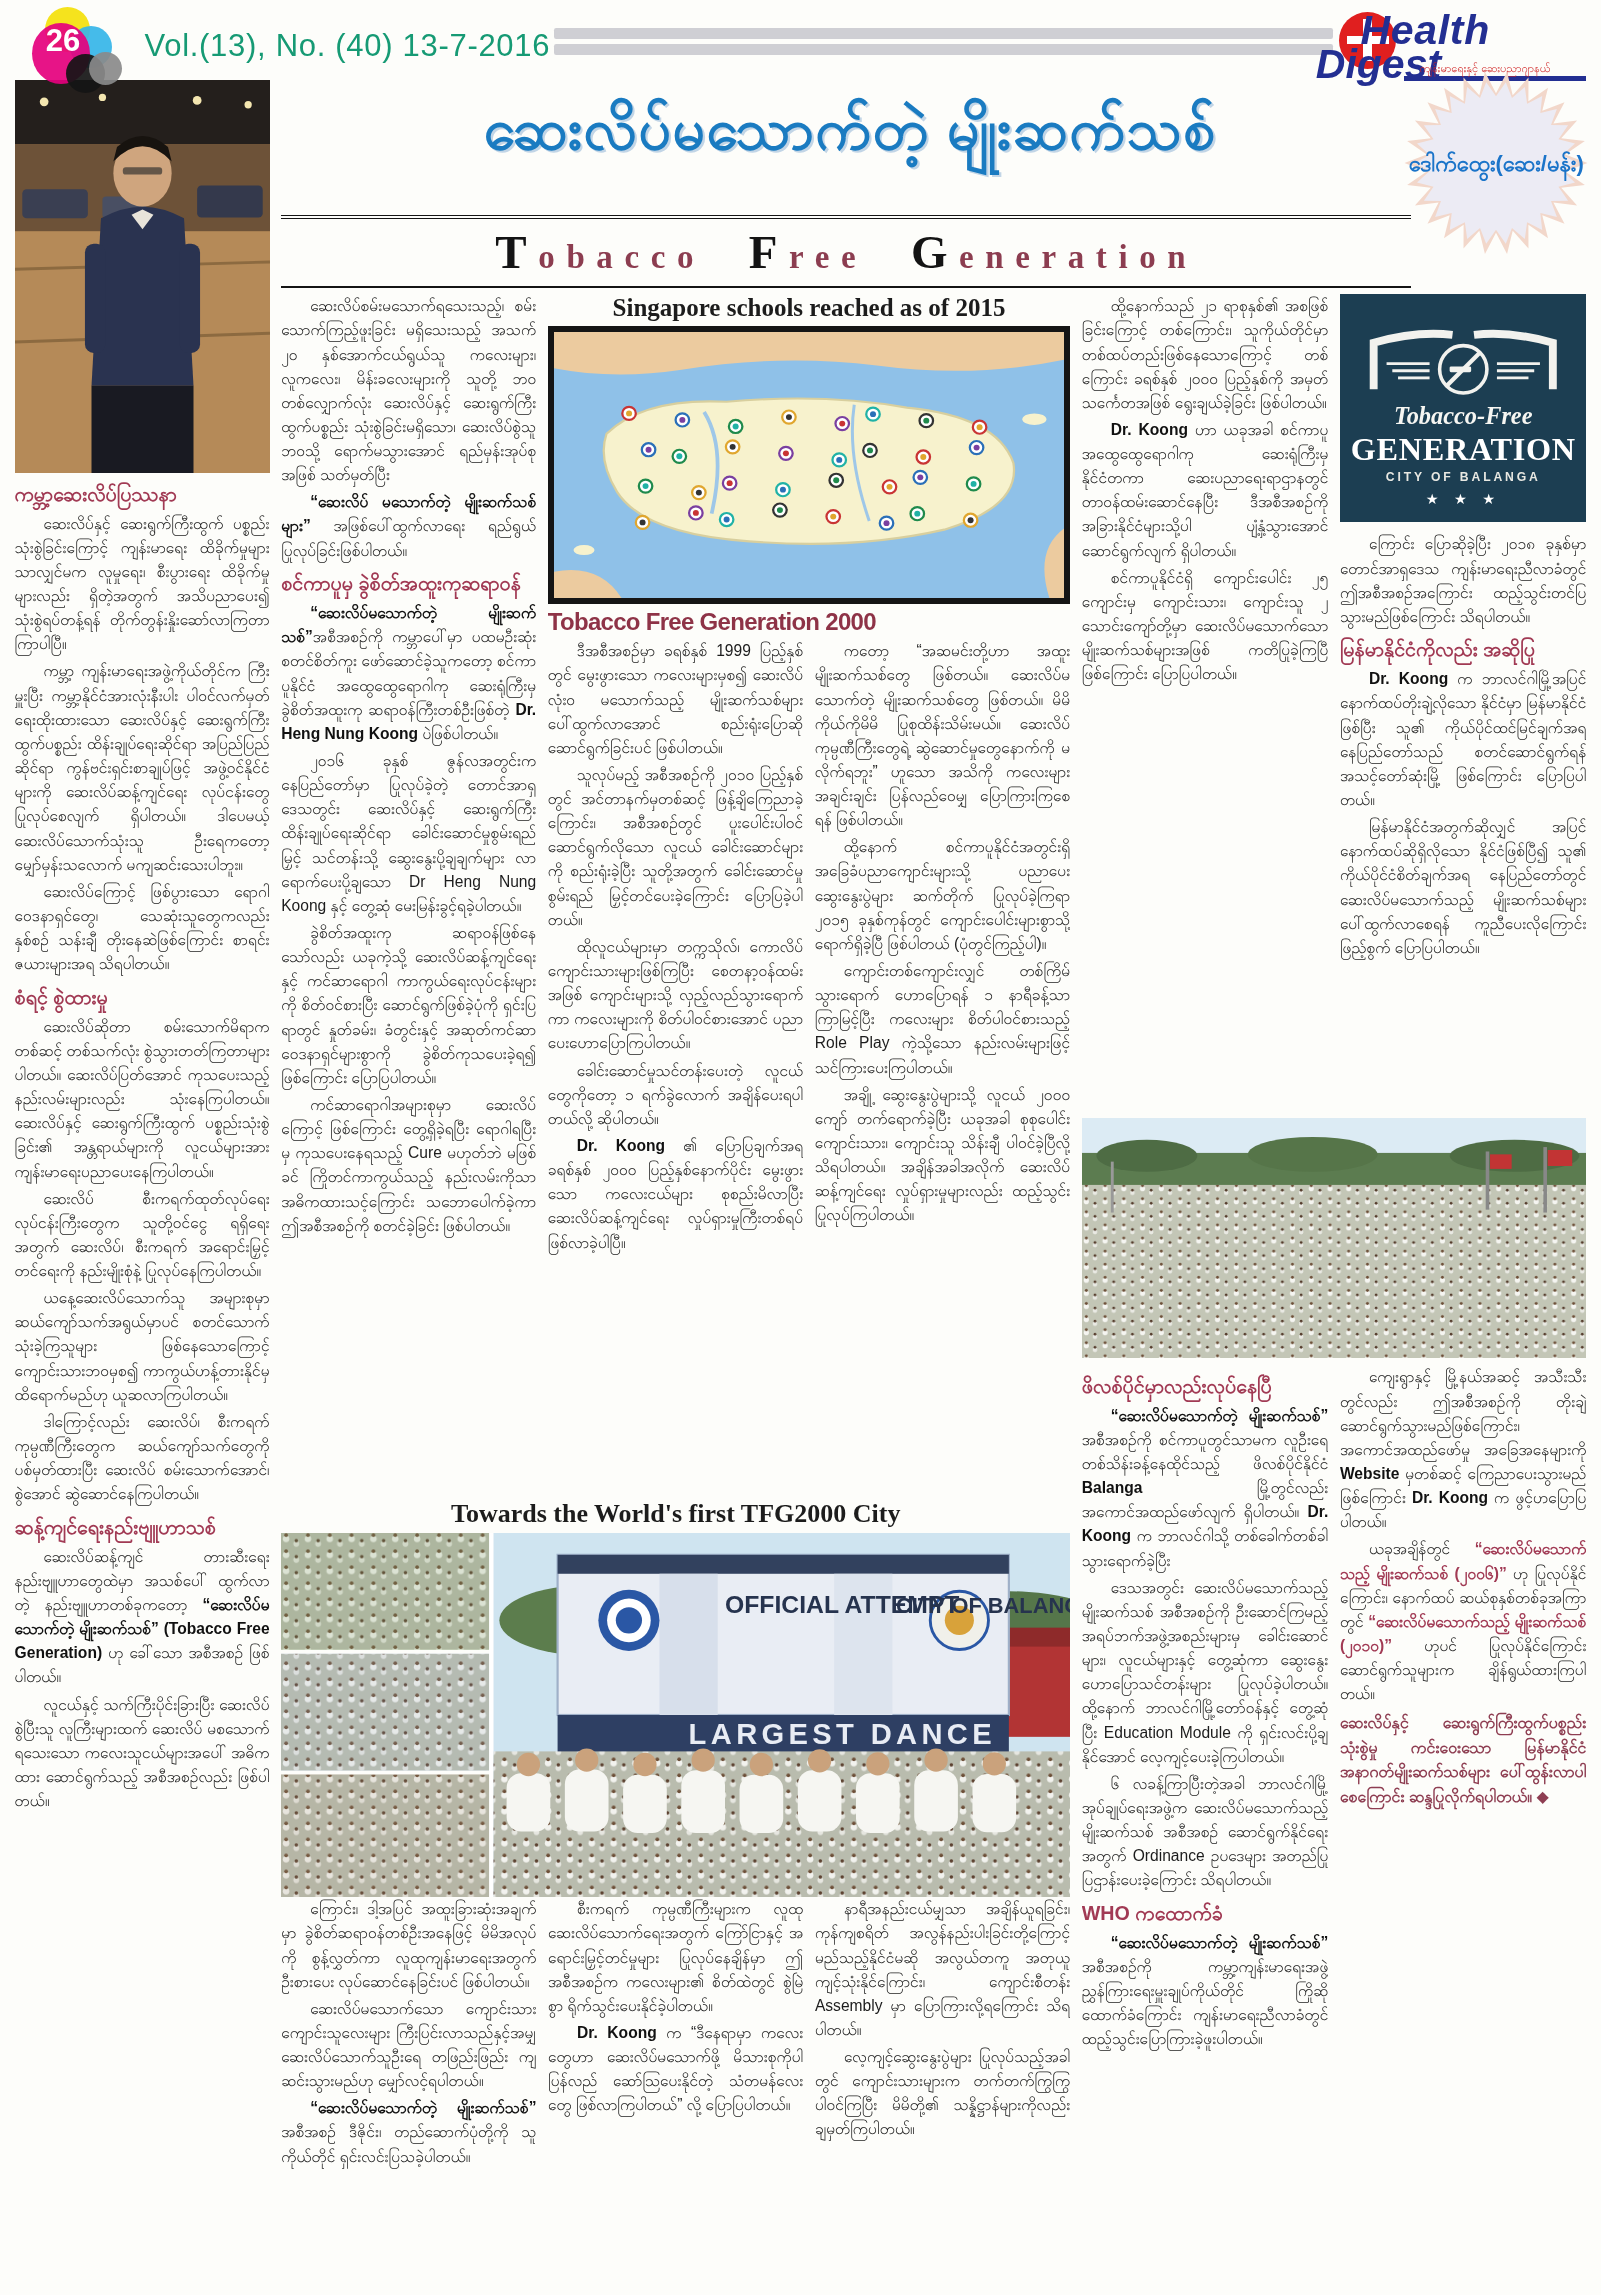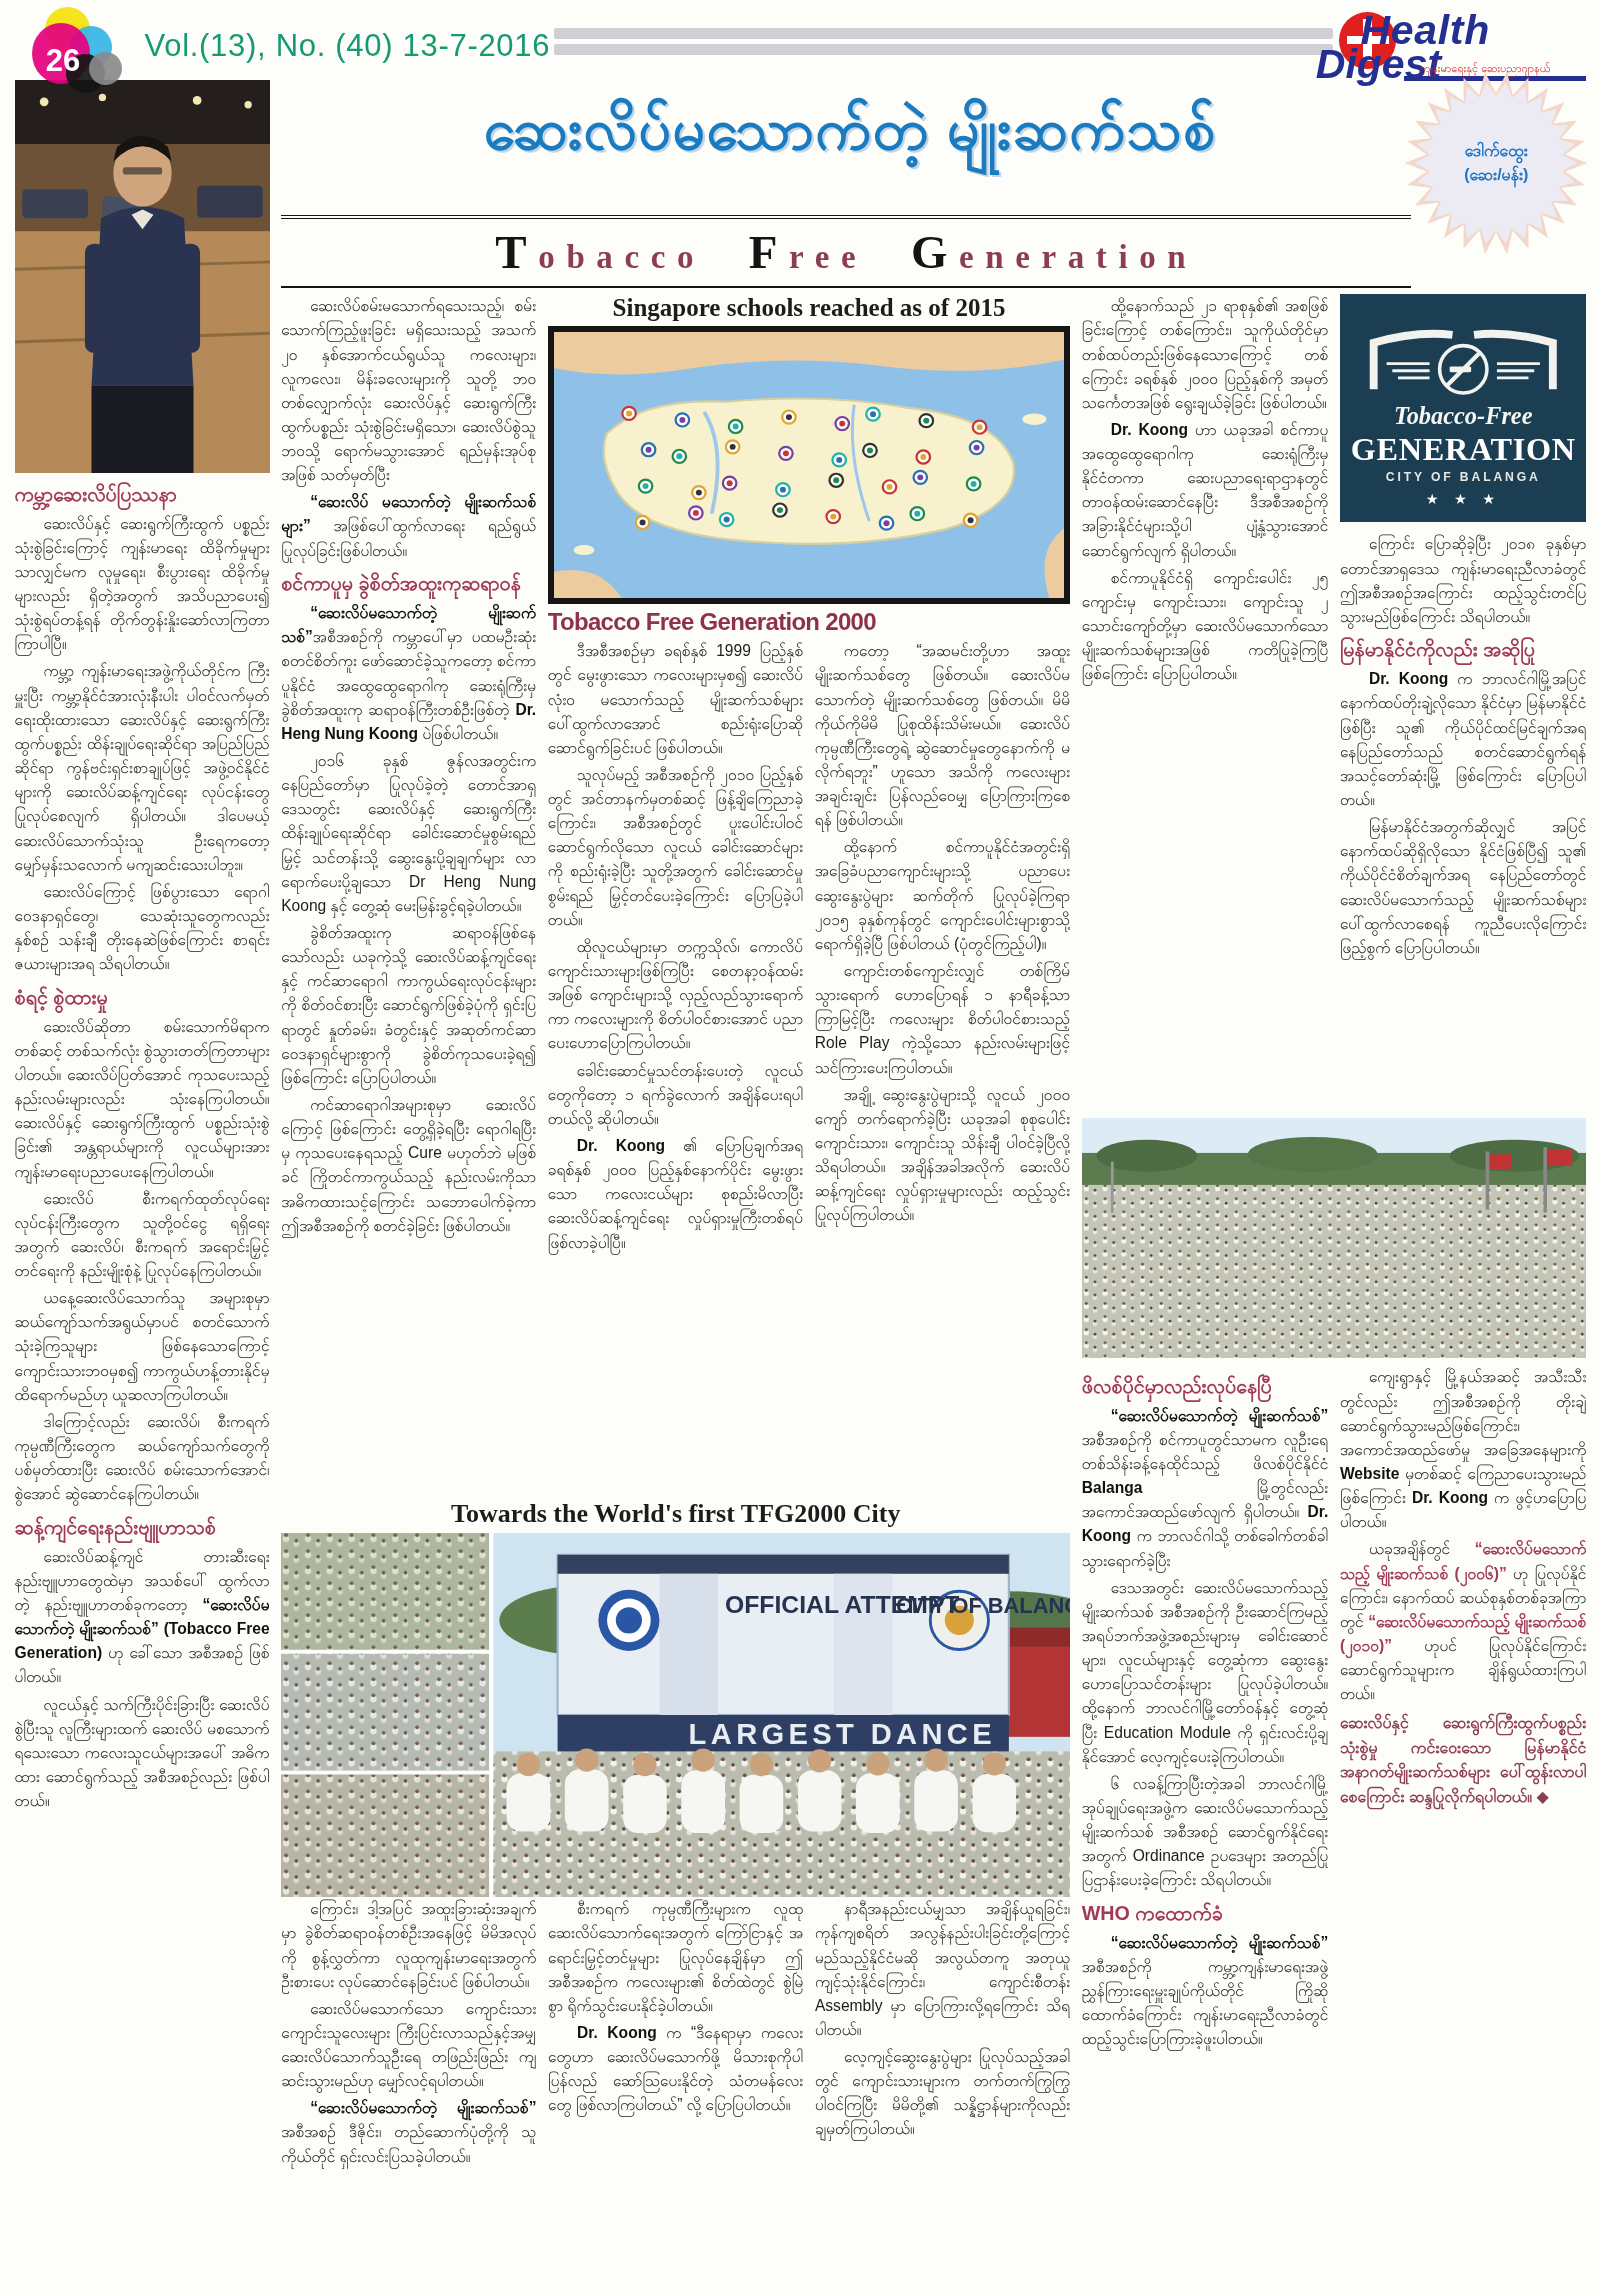--- a/index.html
+++ b/index.html
@@ -7,43 +7,43 @@
         font-family:"Liberation Sans","DejaVu Sans",sans-serif;color:#1c1c1c;box-sizing:border-box;padding:7.3px 14.6px;}
   
   .hdr{position:relative;height:73px;}
   .pgbadge{position:absolute;left:7.3px;top:0;width:109px;height:80px;}
   .pgbadge .c{position:absolute;border-radius:50%;opacity:.92;}
   .c-y{width:45px;height:45px;background:#f4e10a;left:23px;top:0;}
   .c-c{width:42px;height:42px;background:#35b5e8;left:48px;top:19px;opacity:.8;}
   .c-m{width:58px;height:61px;background:#e5007d;left:10.2px;top:16px;}
   .c-k{width:39px;height:39px;background:#151515;left:44px;top:47px;}
   .c-g{width:33px;height:33px;background:#8a8a8a;left:67px;top:45px;opacity:.75;}
-  .pgnum{position:absolute;left:19px;top:36px;width:44px;text-align:center;color:#fff;font-weight:bold;font-size:31px;z-index:3;}
+  .pgnum{position:absolute;left:19px;top:16px;width:44px;text-align:center;color:#fff;font-weight:bold;font-size:31px;z-index:3;}
   .vol{position:absolute;left:130px;top:20.4px;color:#169a74;font-size:31px;letter-spacing:0.7px;}
   .graybars{position:absolute;left:539px;top:20.4px;width:779px;}
   .graybars div{height:11.6px;background:#cfcfd4;border-radius:2.2px;margin-bottom:4.4px;}
   .hd-logo{position:absolute;right:0;top:1.5px;width:291px;height:82px;}
   .hd-circle{position:absolute;left:44px;top:2.9px;width:57px;height:57px;background:#e01f1f;border-radius:50%;}
   .hd-circle:before{content:"";position:absolute;left:24px;top:7.3px;width:8.7px;height:42px;background:#fff;}
   .hd-circle:after{content:"";position:absolute;left:7.3px;top:24px;width:42px;height:8.7px;background:#fff;}
   .hd-health{position:absolute;left:65px;top:-1.5px;font-size:41px;font-weight:bold;font-style:italic;color:#232f92;letter-spacing:0.7px;}
   .hd-digest{position:absolute;left:20.4px;top:32px;font-size:41px;font-weight:bold;font-style:italic;color:#232f92;}
   .hd-bar{position:absolute;left:109px;top:67px;right:0;height:5.1px;background:#232f92;}
   .hd-tag{position:absolute;left:124px;top:52px;font-size:11px;color:#d02424;white-space:nowrap;}
   
   .content{display:flex;gap:11.6px;height:2198px;}
   .col1{width:255px;flex:0 0 255px;overflow:hidden;}
   .rightzone{flex:1;position:relative;min-width:0;}
   .titleblock{position:relative;height:122px;}
   .headline{margin-top:13px;text-align:center;font-size:57px;font-weight:bold;color:#1a7bc1;
             text-shadow:2.2px 2.2px 0 #c2d5e6;letter-spacing:1.5px;padding-right:167px;white-space:nowrap;}
   .burst{position:absolute;right:-2.9px;top:-10.2px;width:186px;height:186px;z-index:2;}
   .burst svg{position:absolute;inset:0;}
-  .burst .btxt{position:absolute;inset:0;display:flex;flex-direction:column;align-items:center;justify-content:center;
-               color:#1b74c9;font-weight:bold;font-size:16px;line-height:1.5;z-index:2;}
+  .burst .btxt{position:absolute;inset:0;display:flex;flex-direction:row;align-items:center;justify-content:center;
+               color:#1b74c9;font-weight:bold;font-size:22px;line-height:1.5;z-index:2;}
   .tfgrow{border-top:4.4px double #141414;border-bottom:2.2px solid #141414;margin-right:175px;
           padding:5.8px 0 7.3px 0;text-align:center;font-family:"Liberation Serif","DejaVu Serif",serif;white-space:nowrap;}
   .tfgrow .w{display:inline-block;margin:0 20.4px;}
   .tfgrow .ini{font-size:47px;font-weight:bold;color:#141414;letter-spacing:11.6px;}
   .tfgrow .rest{font-size:33px;font-weight:bold;color:#8c3d50;letter-spacing:11.6px;}
   
   .colsarea{display:flex;gap:11.6px;height:1994px;margin-top:5.8px;}
   .groupA{width:789px;flex:0 0 789px;display:flex;flex-direction:column;}
   .groupB{flex:1;display:flex;flex-direction:column;min-width:0;}
   .aTop{display:flex;gap:11.6px;height:1201px;}

